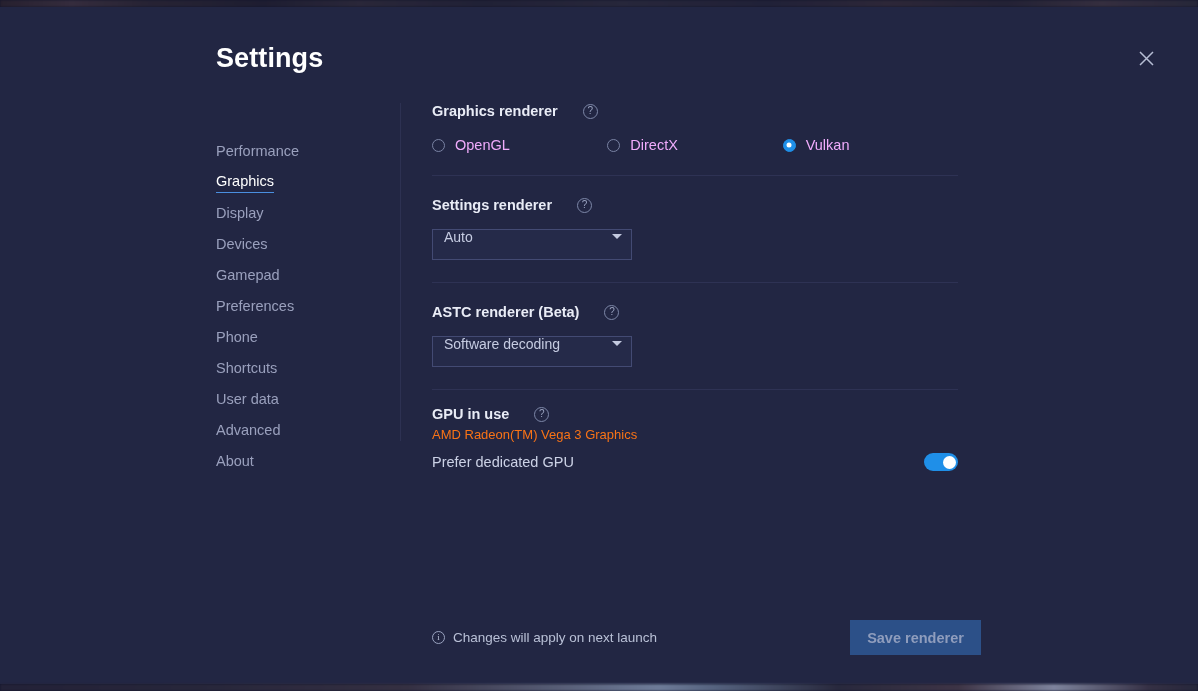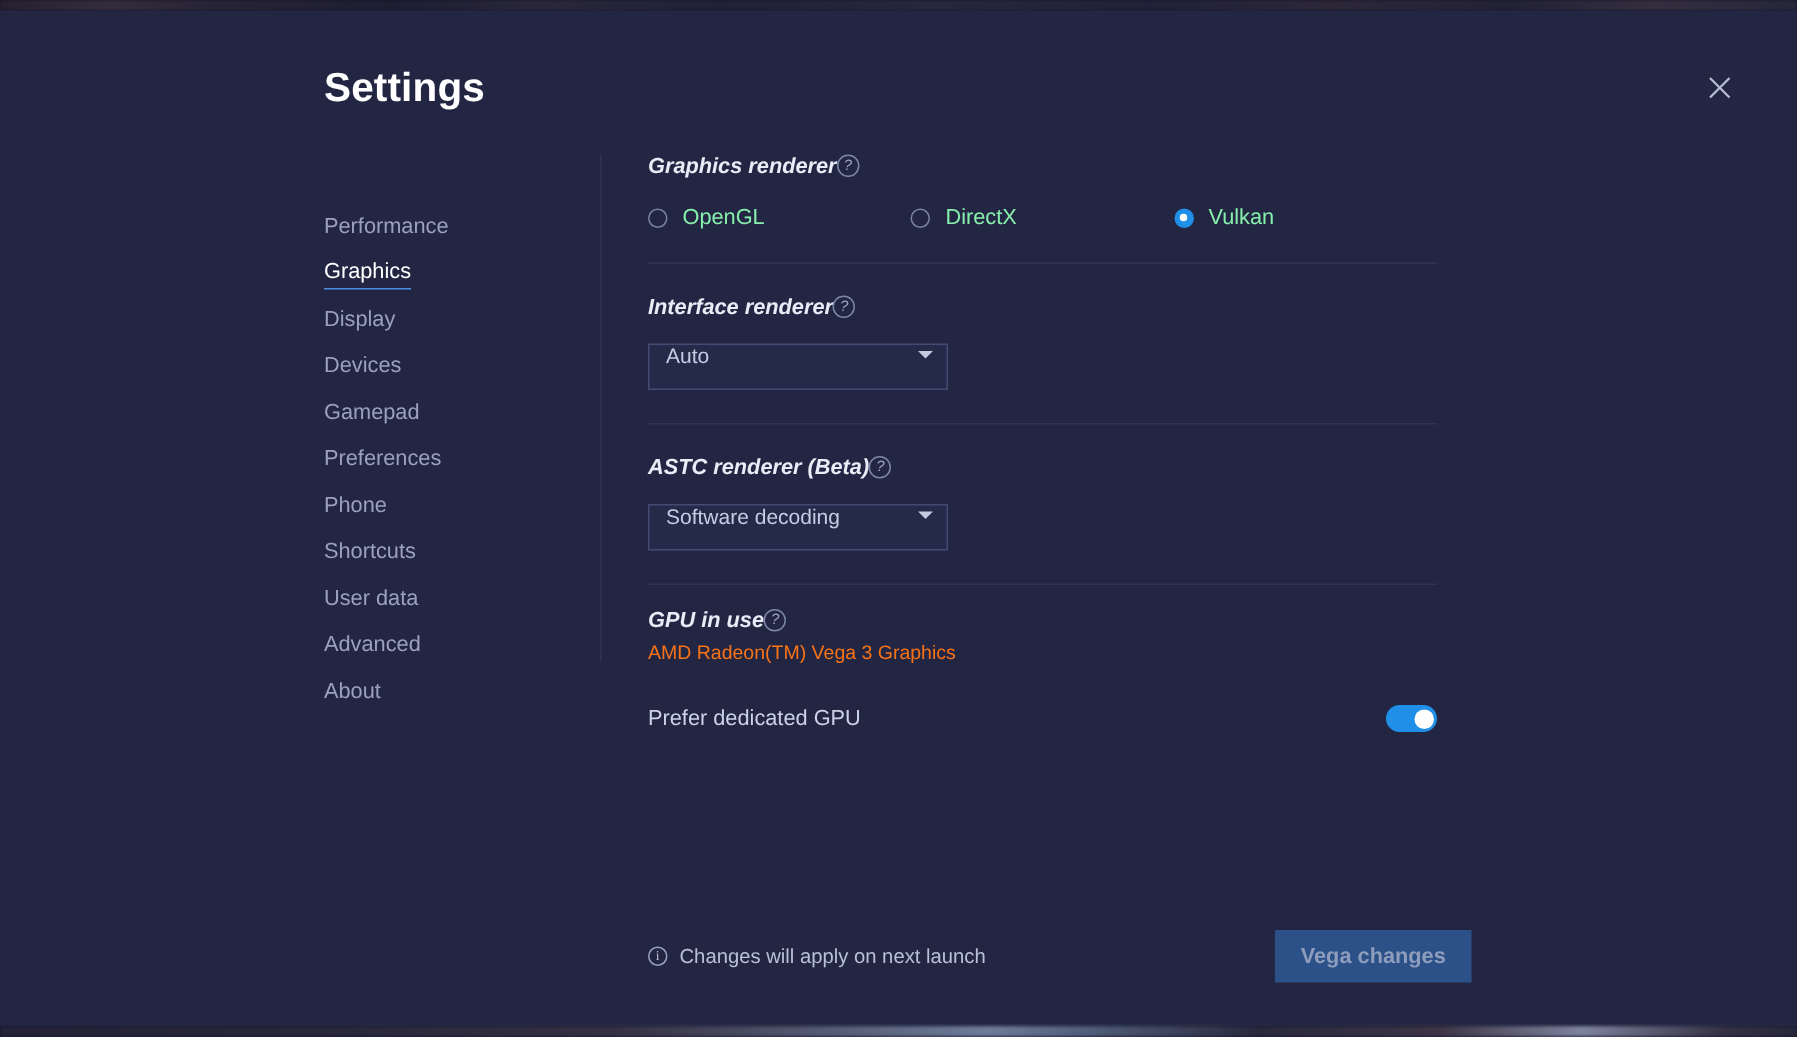--- a/index.html
+++ b/index.html
@@ -107,26 +107,25 @@
   
   .content {
     position: absolute;
     left: 432px;
     top: 96px;
     width: 526px;
   }
 
   .section-head {
     display: flex;
-    align-items: flex-start;
-    gap: 0;
+    align-items: center;
+    gap: 25px;
     color: #e9ecf6;
     font-size: 14.5px;
     font-weight: bold;
-    font-style: italic;
   }
 
   .help-icon {
     width: 15px;
     height: 15px;
     border-radius: 50%;
     border: 1.2px solid #7d87a8;
     color: #9aa3c0;
     font-size: 10px;
     font-weight: normal;
@@ -145,21 +144,21 @@
     display: flex;
     margin-top: 18px;
   }
   .radio-opt {
     display: flex;
     align-items: center;
     gap: 10px;
     width: 200px;
     cursor: pointer;
     font-size: 14.5px;
-    color: #86efac;
+    color: #f0abfc;
   }
   .radio {
     width: 13px;
     height: 13px;
     border-radius: 50%;
     border: 1.3px solid #7a83a4;
     flex: none;
     position: relative;
   }
   .radio.checked {
@@ -201,21 +200,21 @@
     flex: none;
   }
 
   .gpu-sub {
     margin-top: 5px;
     font-size: 13px;
     color: #f97316;
   }
 
   .toggle-row {
-    margin-top: 28px;
+    margin-top: 11px;
     display: flex;
     align-items: center;
     justify-content: space-between;
   }
   .toggle-label { font-size: 14.5px; color: #ccd2e6; }
   .toggle {
     width: 34px;
     height: 18px;
     border-radius: 9px;
     background: #1f8fe8;
@@ -346,21 +345,21 @@
       </div>
       <div class="radio-opt">
         <span class="radio checked"></span>
         <span>Vulkan</span>
       </div>
     </div>
 
     <div class="h-divider" style="margin-top:22px"></div>
 
     <div class="section-head" style="margin-top:21px">
-      <span>Interface renderer</span>
+      <span>Settings renderer</span>
       <span class="help-icon">?</span>
     </div>
     <div class="select-box">
       <span class="val">Auto</span>
       <span class="caret"></span>
     </div>
 
     <div class="h-divider" style="margin-top:22px"></div>
 
     <div class="section-head" style="margin-top:21px">
@@ -387,18 +386,18 @@
       </span>
     </div>
 
   </div>
 
   <div class="footer">
     <div class="note">
       <span class="info-icon">i</span>
       <span>Changes will apply on next launch</span>
     </div>
-    <button class="save-btn">Vega changes</button>
+    <button class="save-btn">Save renderer</button>
   </div>
 
 </div>
 
 <div class="bg-strip bottom"></div>
 
 </body></html>

